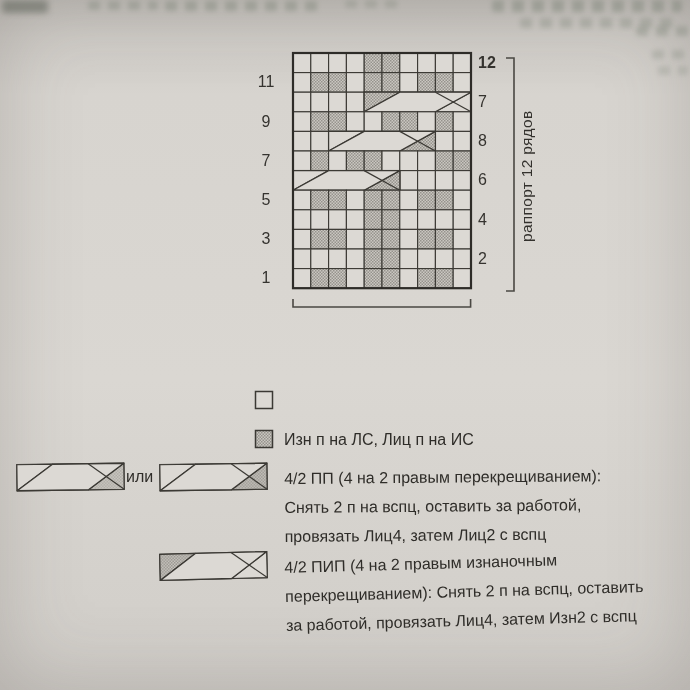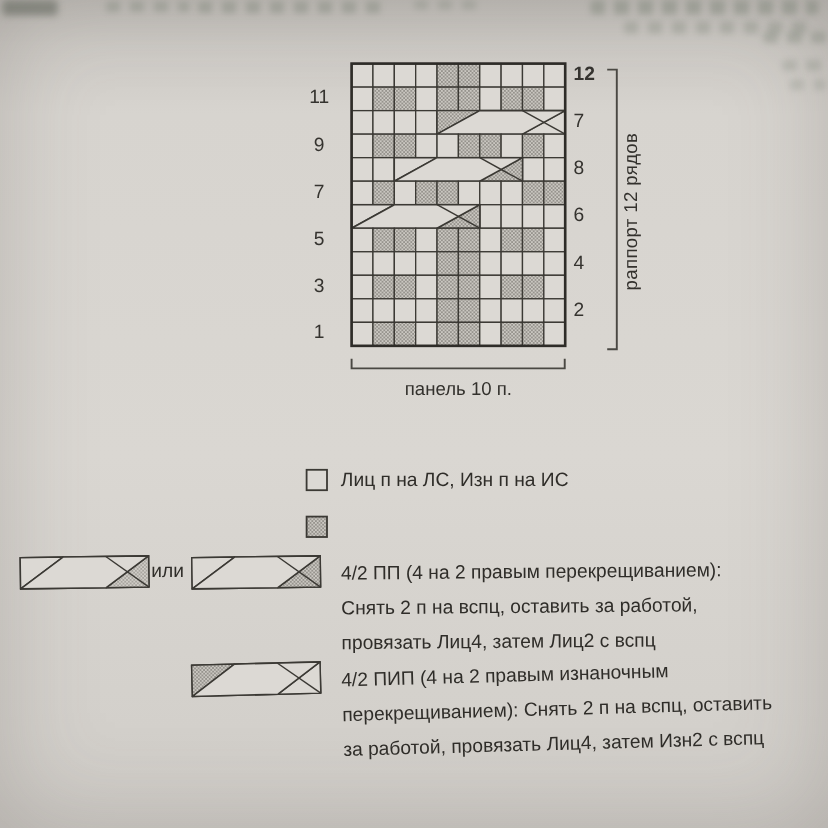--- a/index.html
+++ b/index.html
@@ -203,23 +203,22 @@
       <g transform="rotate(-1.5 213 566)">
         <rect x="160" y="553" width="107" height="26" fill="#dcd9d4" stroke="#3b3934" stroke-width="1.3"></rect>
         <path d="M160,553 L195.66666666666666,553 L160,579 Z" fill="url(#hatch)" stroke="#3b3934" stroke-width="1.2" stroke-linejoin="round"></path>
         <path d="M231.33333333333331,579 L267,553 L267,579 Z" fill="#dcd9d4" stroke="#3b3934" stroke-width="1.2" stroke-linejoin="round"></path>
         <path d="M160,579 L195.66666666666666,553 L267,553 L231.33333333333331,579 Z" fill="#dcd9d4" stroke="#3b3934" stroke-width="1.3" stroke-linejoin="round"></path>
         <line x1="231.33333333333331" y1="553" x2="267" y2="579" stroke="#3b3934" stroke-width="1.2"></line>
       </g>
     </svg>
 
   <div class="rapport-label">раппорт 12 рядов</div>
-  <div class="panel-label">панель 10 п.</div>
-
-  <div class="legend-label" style="left:284px;top:392px;">Лиц п на ЛС, Изн п на ИС</div>
+
+  <div class="legend-label" style="left:284px;top:431px;">Изн п на ЛС, Лиц п на ИС</div>
   <div class="or-label">или</div>
 
   <div class="legend-text tilt-pp" style="top:464px;">
     <div>4/2 ПП (4 на 2 правым перекрещиванием):</div>
     <div>Снять 2 п на вспц, оставить за работой,</div>
     <div>провязать Лиц4, затем Лиц2 с вспц</div>
   </div>
 
   <div class="legend-text tilt-pip" style="top:553px;">
     <div>4/2 ПИП (4 на 2 правым изнаночным</div>

